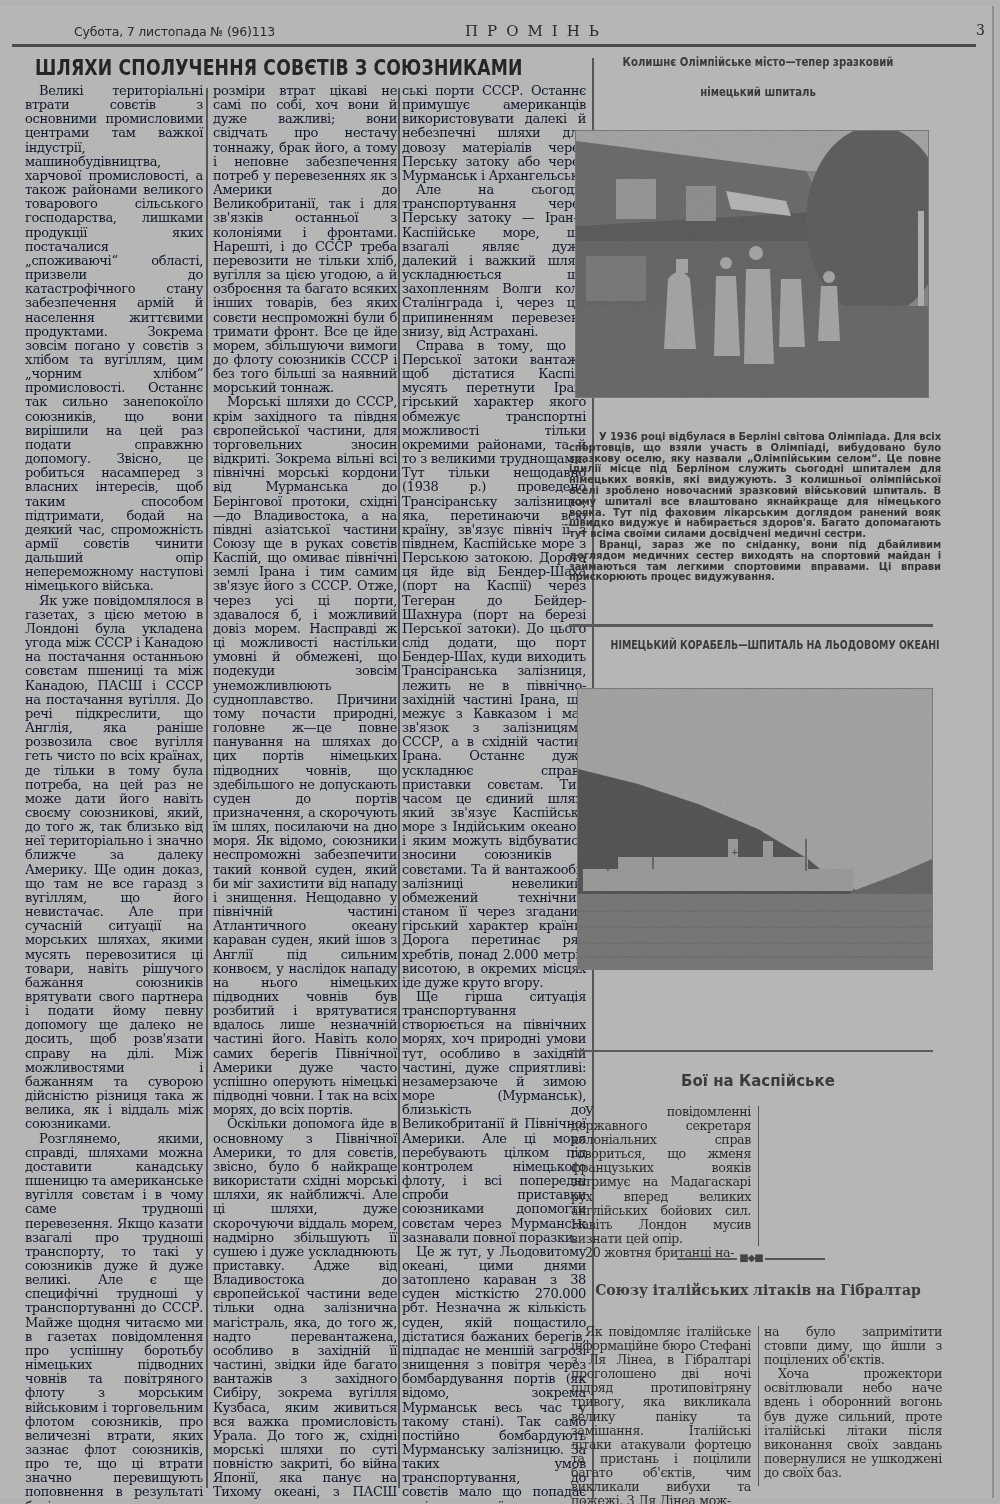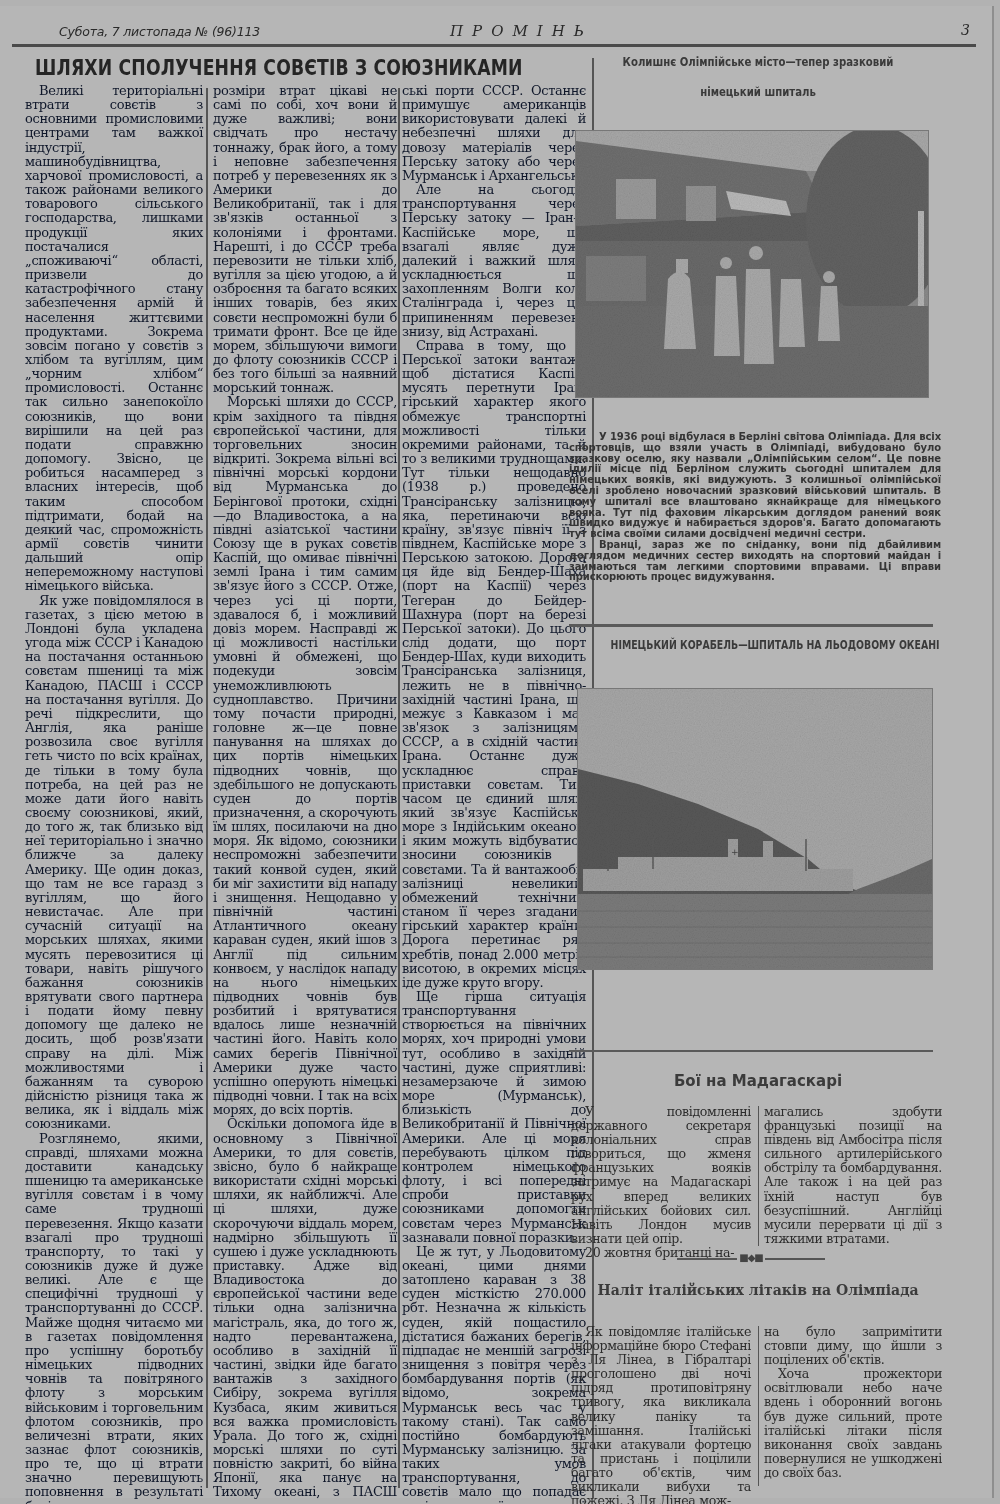--- a/index.html
+++ b/index.html
@@ -12,23 +12,22 @@
   .page {
     position: absolute; left: 0; top: 0; width: 1000px; height: 1504px;
     background: #b2b2b2;
   }
   .paper {
     position: absolute; left: 0; top: 6px; width: 992px; height: 1492px;
     background: #b6b6b6;
     border-right: 2px solid #8e8e8e;
   }
   .masthead {
-    position: absolute; left: 25px; top: 16px; width: 945px; height: 22px;
+    position: absolute; left: 40px; top: 16px; width: 945px; height: 22px;
     font-size: 13.5px;
-    font-style: italic;
   }
   .masthead .date { position: absolute; left: 34px; top: 2px; font-family: "DejaVu Sans", sans-serif; font-size: 12.5px; letter-spacing: -0.2px; }
   .masthead .paper-name { position: absolute; left: 425px; top: 0px; font-size: 15px; letter-spacing: 9px; }
   .masthead .page-no { position: absolute; right: 0px; top: 0px; font-size: 14px; }
   .masthead-rule {
     position: absolute; left: 12px; top: 38px; width: 964px; height: 3px;
     background: #4a4a4a;
   }
   .headline {
     position: absolute; left: 35px; top: 50px; width: 545px;
@@ -208,38 +207,35 @@
               <line x1="0" y1="254" x2="354" y2="254"></line>
               <line x1="0" y1="268" x2="354" y2="268"></line>
             </g>
           </g>
         </svg>
       </div>
 
 
       <div class="hrule" style="top:1002px; width:364px; height:2px;"></div>
 
-      <div class="sub-title" style="top:1024px; font-size:15px;">Бої на Мадагаскарі</div>
+      <div class="sub-title" style="top:1024px; font-size:15px;">Бої на Каспійське</div>
 
       <div class="smallcol" style="left:2px; top:1057px; width:180px;">
         <p>У повідомленні державного секретаря колоніальних справ говориться, що жменя французьких вояків затримує на Мадагаскарі рух вперед великих англійських бойових сил. Навіть Лондон мусив визнати цей опір.</p>
         <p>20 жовтня британці на-</p>
       </div>
       <div class="rule-v" style="left:189px; top:1058px; height:140px; width:1px;"></div>
-      <div class="smallcol" style="left:195px; top:1057px; width:178px;">
-        <p class="noindent">магались здобути французькі позиції на південь від Амбосітра після сильного артилерійського обстрілу та бомбардування. Але також і на цей раз їхній наступ був безуспішний. Англійці мусили перервати ці дії з тяжкими втратами.</p>
-      </div>
 
       <div class="ornament" style="left:108px; top:1204px;">
         <span class="line"></span>
         <span>■◆■</span>
         <span class="line"></span>
       </div>
 
-      <div class="sub-title" style="top:1234px; font-size:14px; font-family:'DejaVu Serif', serif;">Наліт італійських літаків на Олімпіада</div>
+      <div class="sub-title" style="top:1234px; font-size:14px; font-family:'DejaVu Serif', serif;">Союзу італійських літаків на Гібралтар</div>
 
       <div class="smallcol" style="left:2px; top:1277px; width:180px;">
         <p>Як повідомляє італійське інформаційне бюро Стефані з Ля Лінеа, в Гібралтарі проголошено дві ночі підряд протиповітряну тривогу, яка викликала велику паніку та замішання. Італійські літаки атакували фортецю та пристань і поцілили багато об'єктів, чим викликали вибухи та пожежі. З Ля Лінеа мож-</p>
       </div>
       <div class="rule-v" style="left:189px; top:1278px; height:160px; width:1px;"></div>
       <div class="smallcol" style="left:195px; top:1277px; width:178px;">
         <p class="noindent">на було запримітити стовпи диму, що йшли з поцілених об'єктів.</p>
         <p>Хоча прожектори освітлювали небо наче вдень і оборонний вогонь був дуже сильний, проте італійські літаки після виконання своїх завдань повернулися не ушкоджені до своїх баз.</p>
       </div>
     </div>

